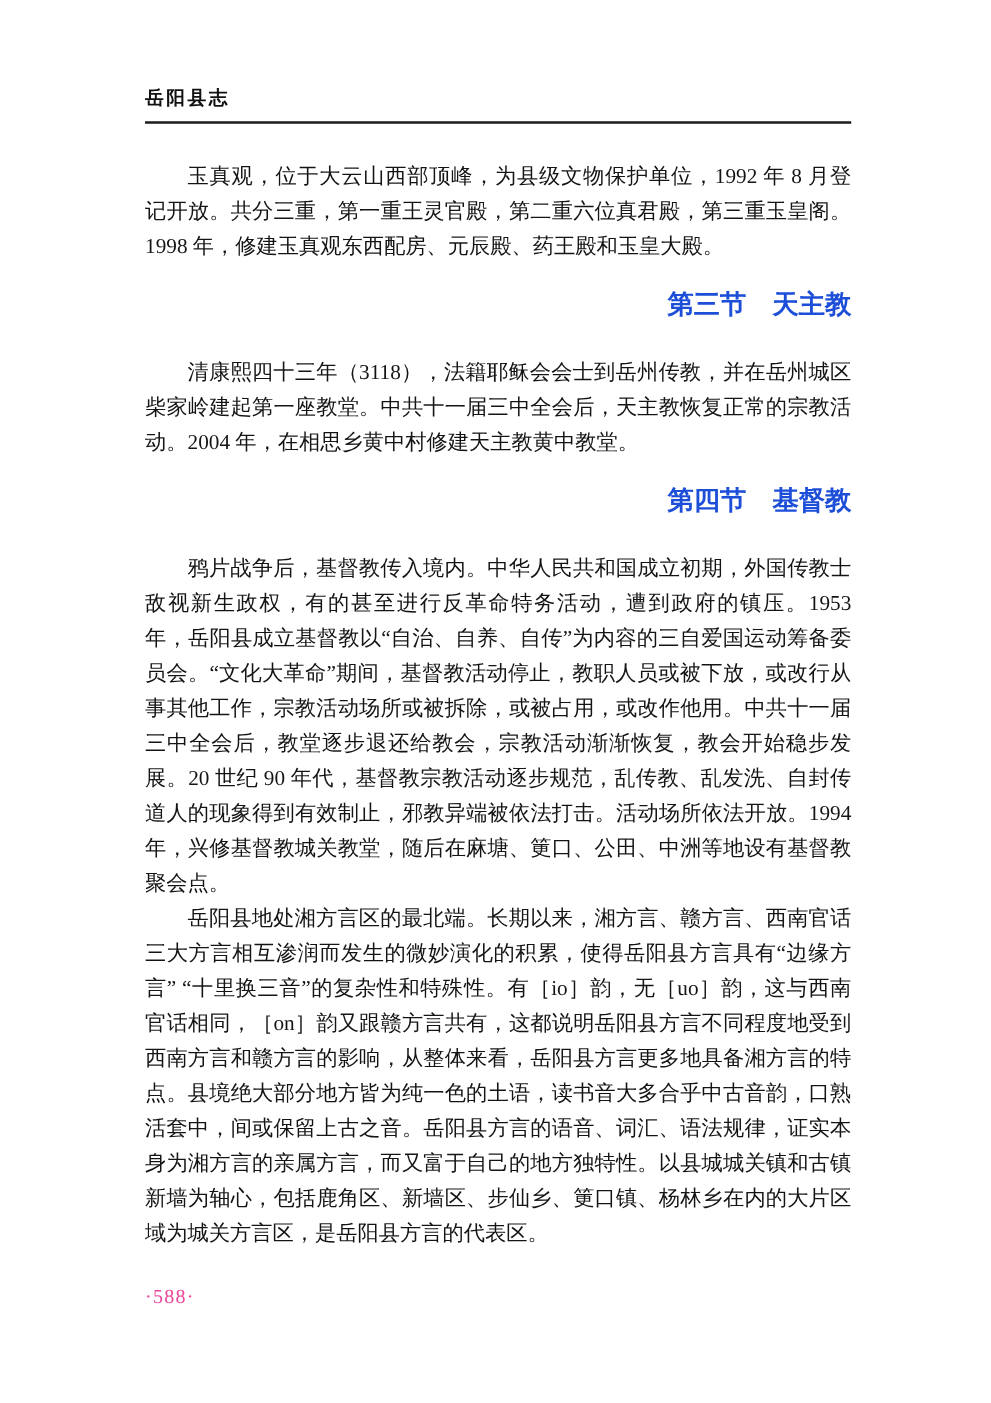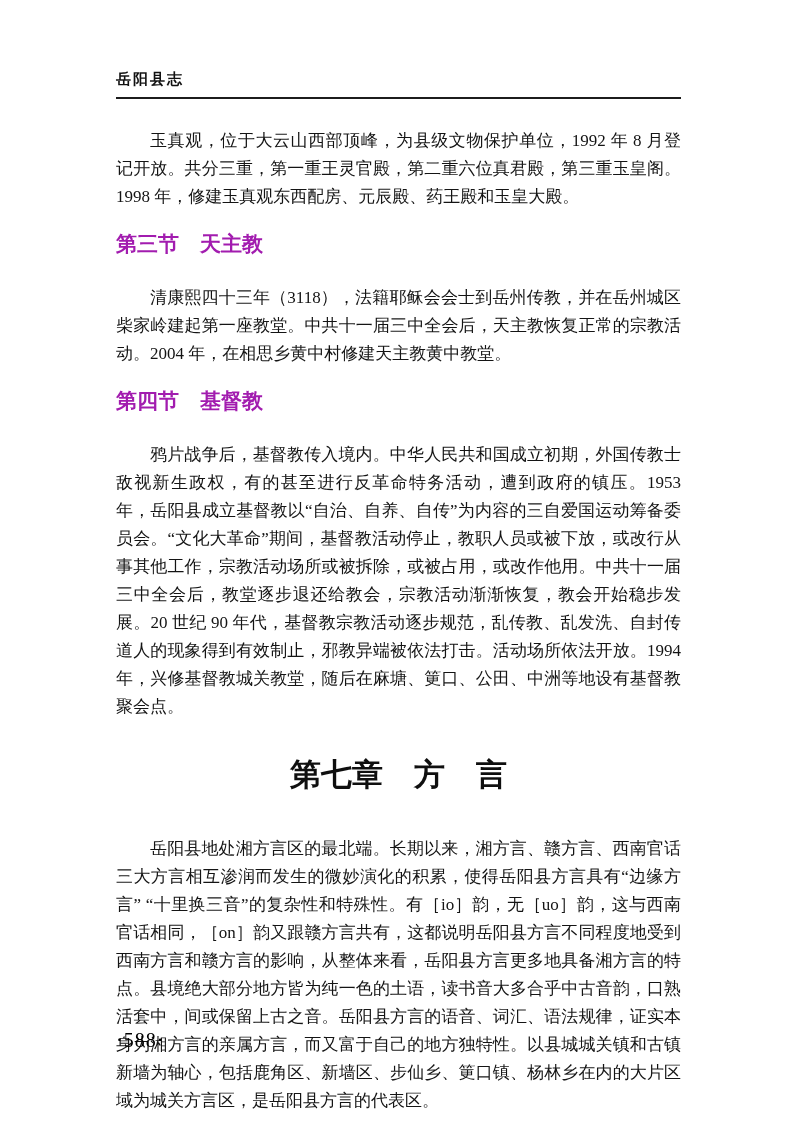--- a/index.html
+++ b/index.html
@@ -47,42 +47,42 @@
     text-indent: 2em;
   }
   .para-first {
     margin-top: 28px;
   }
   .section-heading {
     font-family: "Liberation Sans", "DejaVu Sans", sans-serif;
     font-weight: 700;
     font-size: 21px;
     line-height: 32px;
-    text-align: left;
+    text-align: right;
     text-indent: 0;
     margin: 17px 0 24px 0;
-    color: #a21caf;
+    color: #1d4ed8;
   }
   .chapter-heading {
     font-family: "Liberation Serif", "DejaVu Serif", serif;
     font-weight: 700;
     font-size: 31px;
     line-height: 44px;
     text-align: center;
     text-indent: 0;
     margin: 32px 0 38px 0;
     color: #0f0f0f;
   }
   .page-number {
     position: absolute;
     left: 88px;
     top: 1029px;
-    font-size: 20px;
+    font-size: 16px;
     letter-spacing: 1px;
-    color: #000000;
+    color: #ec4899;
   }
 </style>
 </head>
 <body>
 
 <div class="page">
 
   <header class="running-header">
     <div class="book-title">岳阳县志</div>
     <div class="header-rule"></div>
@@ -93,21 +93,20 @@
     <p class="para para-first">玉真观，位于大云山西部顶峰，为县级文物保护单位，1992 年 8 月登记开放。共分三重，第一重王灵官殿，第二重六位真君殿，第三重玉皇阁。1998 年，修建玉真观东西配房、元辰殿、药王殿和玉皇大殿。</p>
 
     <h3 class="section-heading">第三节　天主教</h3>
 
     <p class="para">清康熙四十三年（3118），法籍耶稣会会士到岳州传教，并在岳州城区柴家岭建起第一座教堂。中共十一届三中全会后，天主教恢复正常的宗教活动。2004 年，在相思乡黄中村修建天主教黄中教堂。</p>
 
     <h3 class="section-heading">第四节　基督教</h3>
 
     <p class="para">鸦片战争后，基督教传入境内。中华人民共和国成立初期，外国传教士敌视新生政权，有的甚至进行反革命特务活动，遭到政府的镇压。1953 年，岳阳县成立基督教以“自治、自养、自传”为内容的三自爱国运动筹备委员会。“文化大革命”期间，基督教活动停止，教职人员或被下放，或改行从事其他工作，宗教活动场所或被拆除，或被占用，或改作他用。中共十一届三中全会后，教堂逐步退还给教会，宗教活动渐渐恢复，教会开始稳步发展。20 世纪 90 年代，基督教宗教活动逐步规范，乱传教、乱发洗、自封传道人的现象得到有效制止，邪教异端被依法打击。活动场所依法开放。1994 年，兴修基督教城关教堂，随后在麻塘、筻口、公田、中洲等地设有基督教聚会点。</p>
 
-    <h1 class="chapter-heading">第七章　方　言</h1>
 
     <p class="para">岳阳县地处湘方言区的最北端。长期以来，湘方言、赣方言、西南官话三大方言相互渗润而发生的微妙演化的积累，使得岳阳县方言具有“边缘方言” “十里换三音”的复杂性和特殊性。有［io］韵，无［uo］韵，这与西南官话相同，［on］韵又跟赣方言共有，这都说明岳阳县方言不同程度地受到西南方言和赣方言的影响，从整体来看，岳阳县方言更多地具备湘方言的特点。县境绝大部分地方皆为纯一色的土语，读书音大多合乎中古音韵，口熟活套中，间或保留上古之音。岳阳县方言的语音、词汇、语法规律，证实本身为湘方言的亲属方言，而又富于自己的地方独特性。以县城城关镇和古镇新墙为轴心，包括鹿角区、新墙区、步仙乡、筻口镇、杨林乡在内的大片区域为城关方言区，是岳阳县方言的代表区。</p>
 
   </main>
 
   <div class="page-number">·588·</div>
 
 </div>
 
 </body></html>

